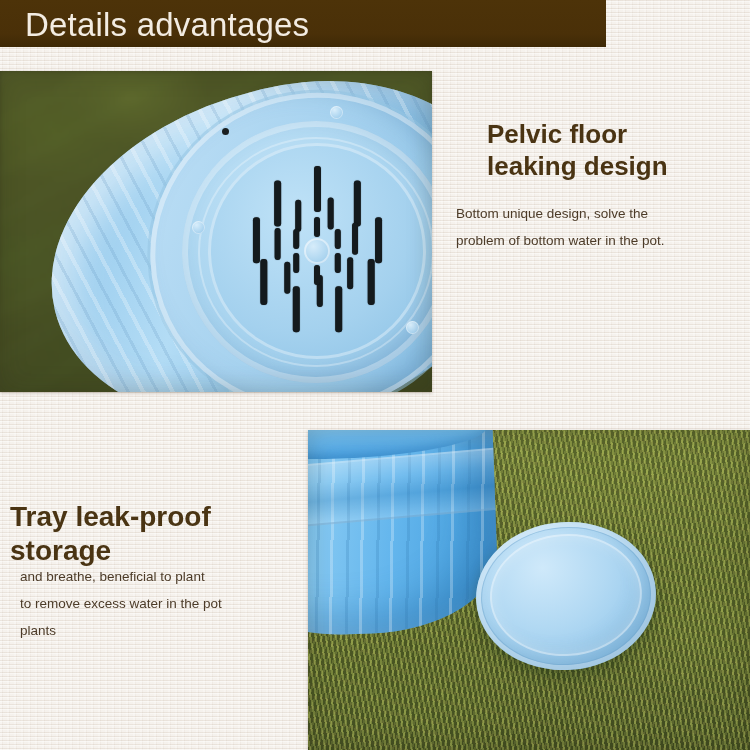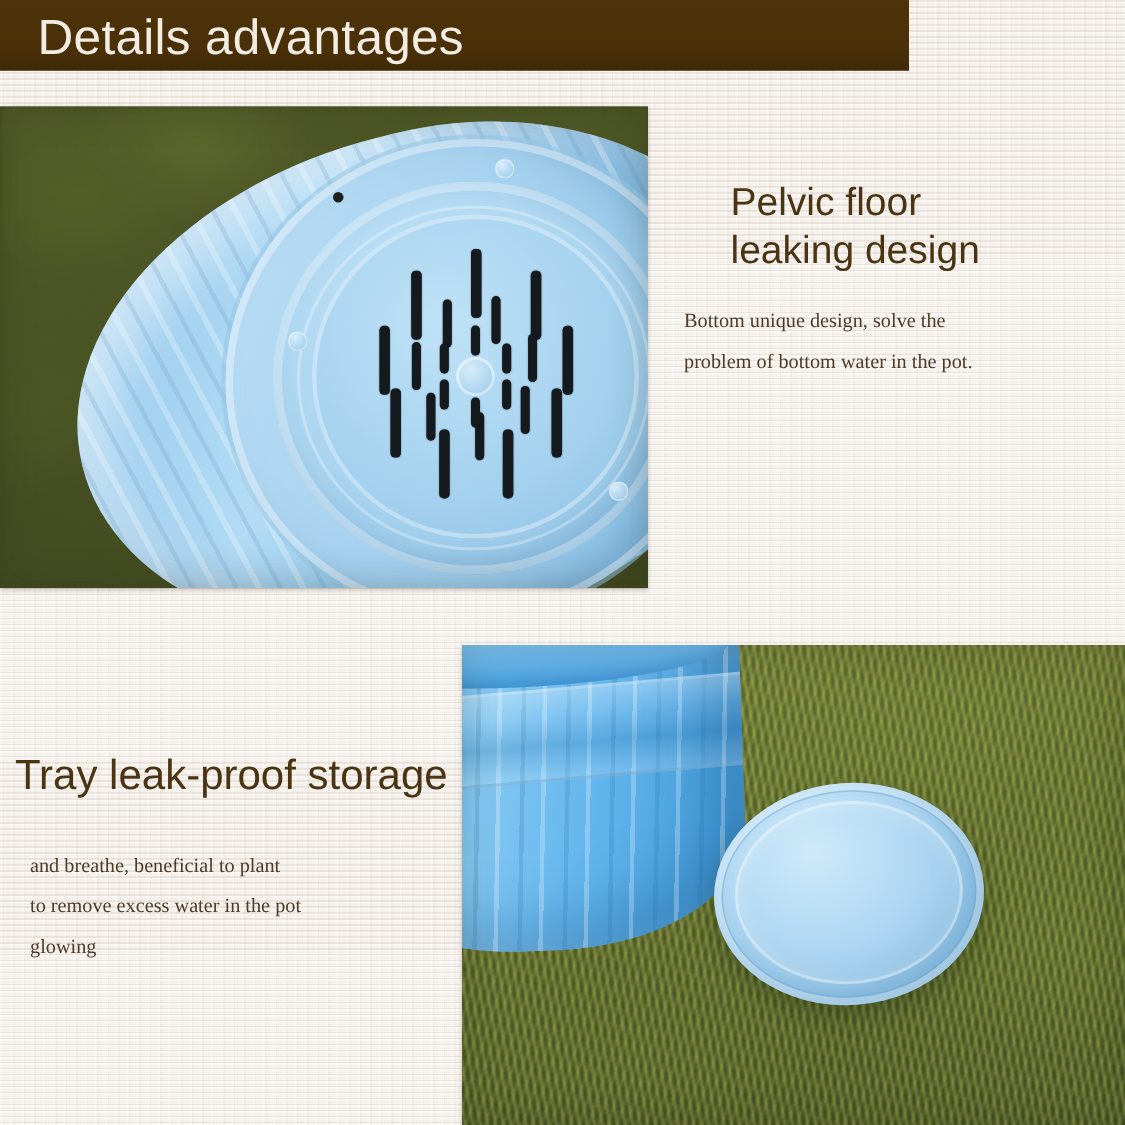--- a/index.html
+++ b/index.html
@@ -299,21 +299,21 @@
   .photo-vignette {
     position:absolute; inset:0;
     box-shadow:inset 0 0 26px rgba(40,40,20,0.22);
     pointer-events:none;
   }
 
   
   .heading {
     position:absolute;
     color:#4a3413;
-    font-weight:400;
+    font-weight:700;
     white-space:pre-line;
   }
   #heading-pelvic {
     left:487px; top:118px;
     width:250px;
     font-size:26px;
     line-height:32px;
   }
   #heading-tray {
     left:10px; top:500px;
@@ -328,21 +328,21 @@
     line-height:27px;
   }
   #copy-pelvic {
     left:456px; top:200px;
     width:294px;
   }
   #copy-tray {
     left:20px; top:563px;
     width:272px;
   }
-  .body-copy p { margin:0;font-family:Liberation Serif, serif; }
+  .body-copy p { margin:0; }
 </style>
 </head>
 <body>
 
 <div class="page"></div>
 
 <div class="header-bar">
   <div class="header-title">Details advantages</div>
 </div>
 
@@ -399,21 +399,21 @@
 <div class="body-copy" id="copy-pelvic">
   <p>Bottom unique design, solve the</p>
   <p>problem of bottom water in the pot.</p>
 </div>
 
 <div class="heading" id="heading-tray">Tray leak-proof storage</div>
 
 <div class="body-copy" id="copy-tray">
   <p>and breathe, beneficial to plant</p>
   <p>to remove excess water in the pot</p>
-  <p>glowing</p>
+  <p>plants</p>
 </div>
 
 <div class="photo" id="photo-tray-on-grass">
   <div class="grass-b"></div>
   <div class="barrel"></div>
   <div class="barrel-lip"></div>
   <div class="tray"></div>
   <div class="photo-vignette"></div>
 </div>
 

